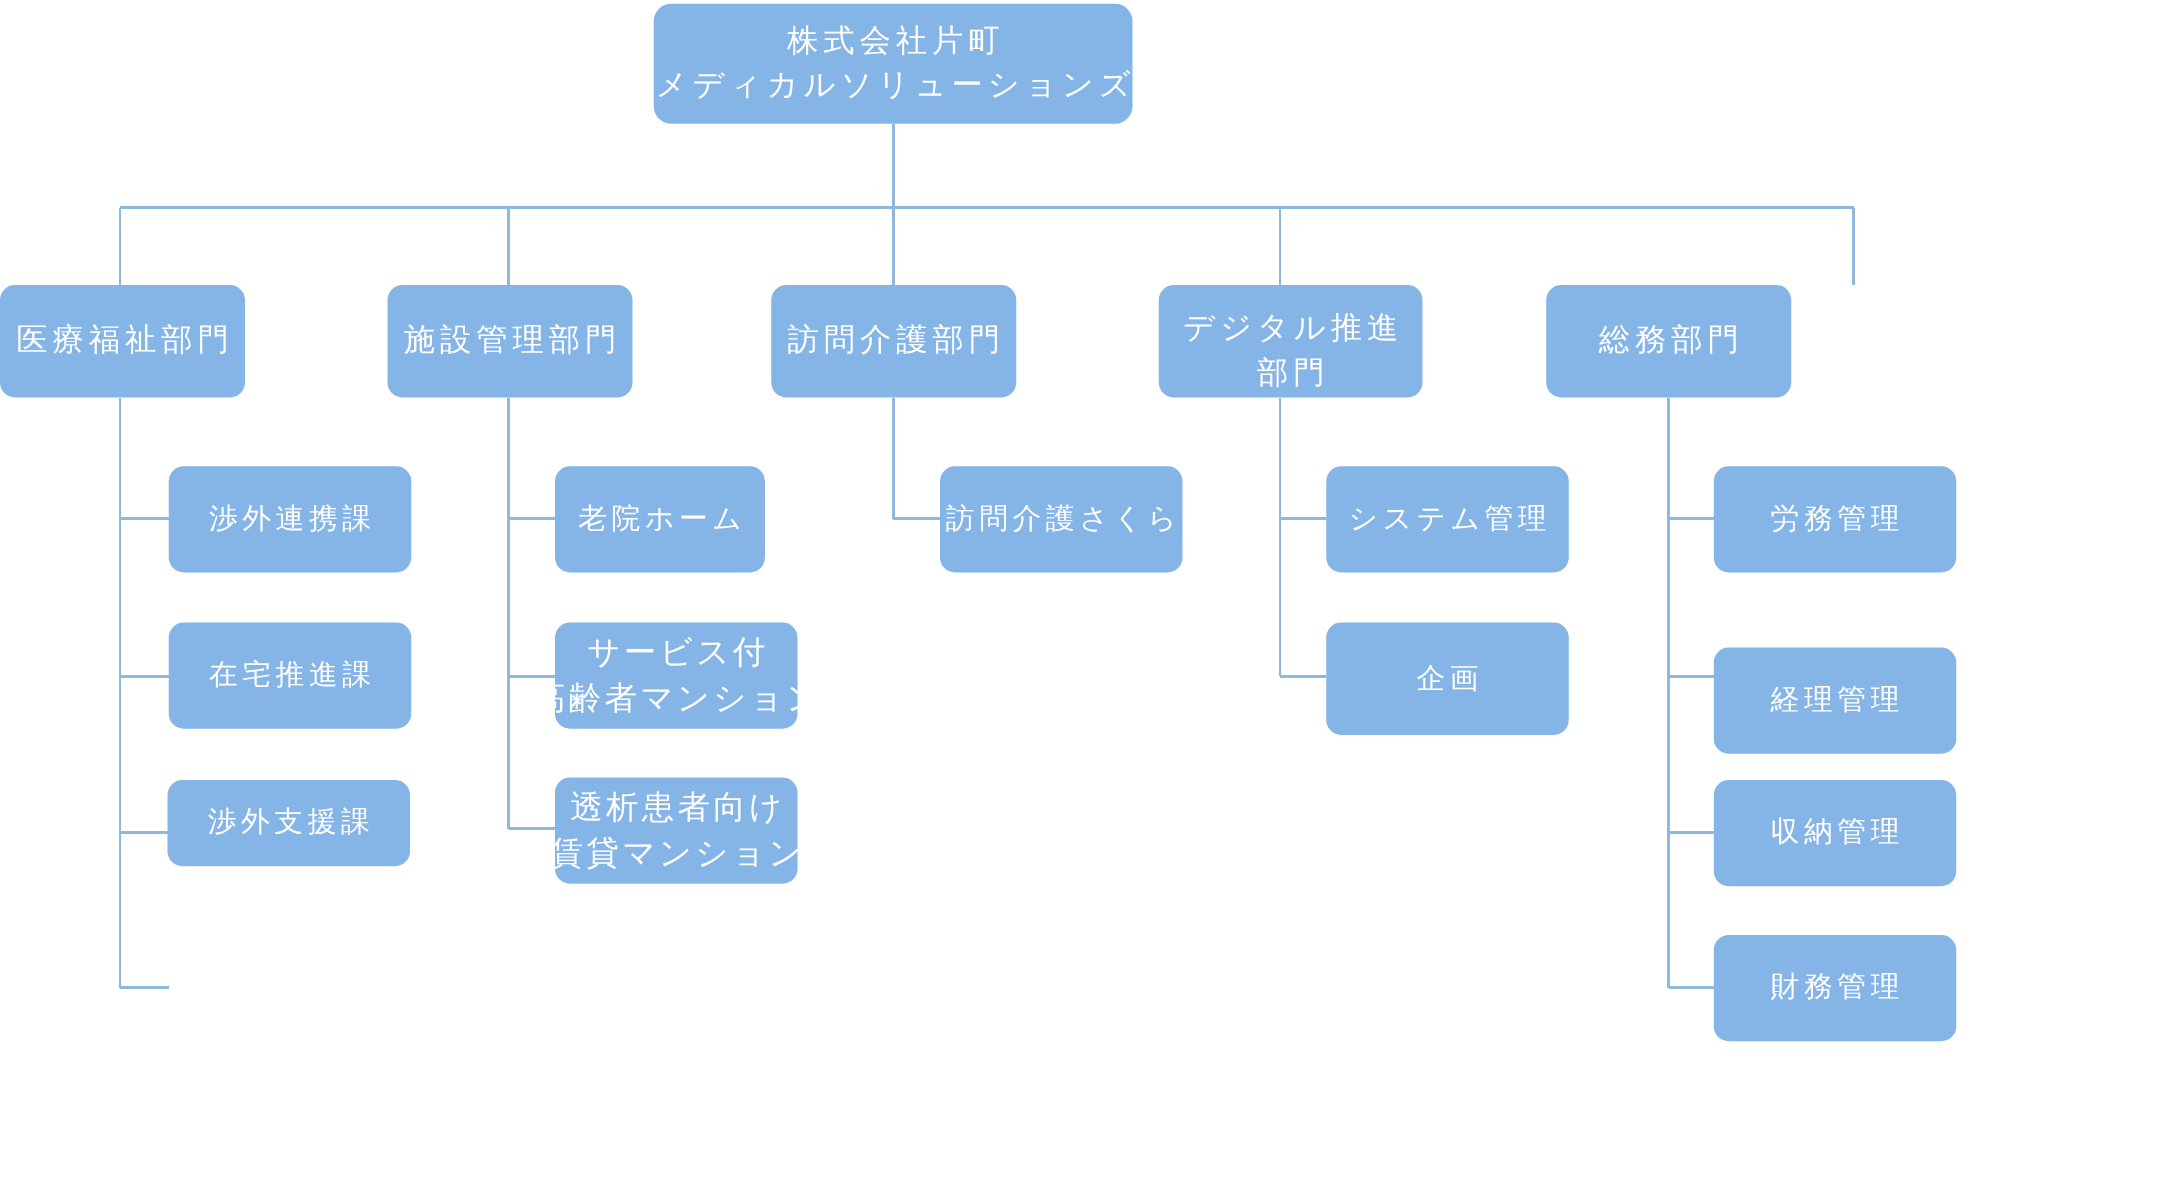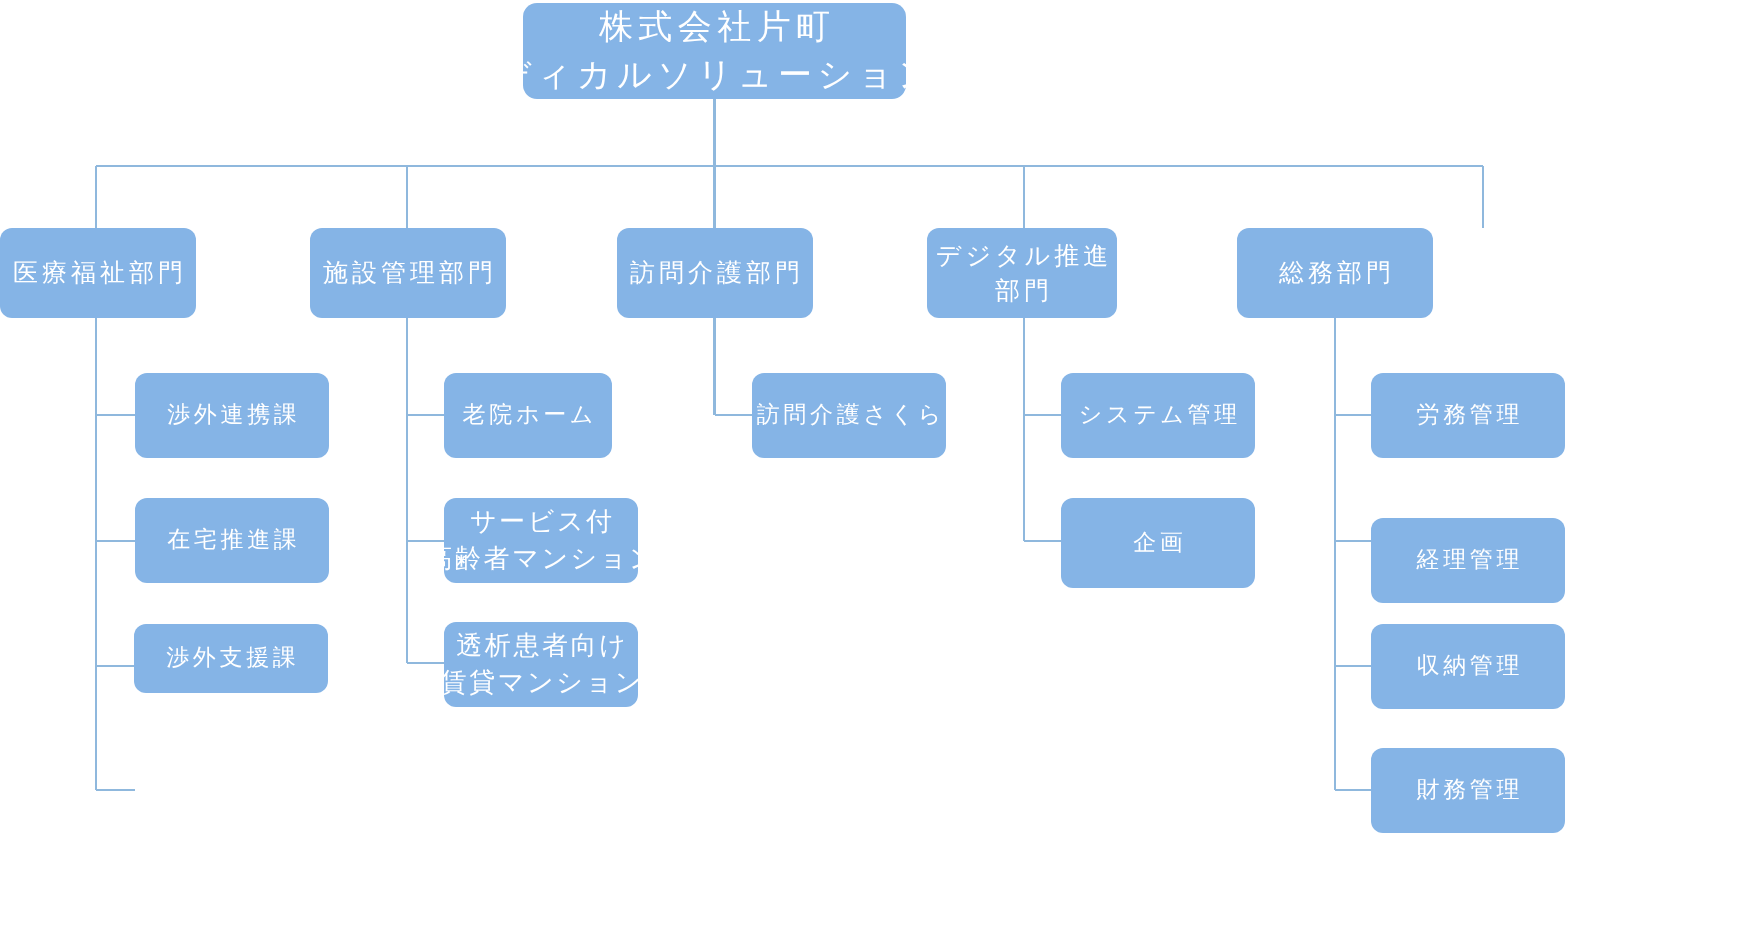--- a/index.html
+++ b/index.html
@@ -33,21 +33,21 @@
     align-items: center;
     justify-content: center;
     text-align: center;
     line-height: 1.42;
     letter-spacing: 0.16em;
     text-indent: 0.16em;
     padding: 2px 6px;
     -webkit-font-smoothing: antialiased;
   }
   .node .line { display: block; white-space: nowrap; }
-  .node.root { font-size: 34px; border-radius: 14px; }
+  .node.root { font-size: 25px; border-radius: 14px; }
   .node.dept { font-size: 25px; }
   .node.leaf { font-size: 23px; }
   .node.leaf.two-line { font-size: 26px; letter-spacing: 0.10em; text-indent: 0.10em; }
 </style>
 </head>
 <body>
 
 <div id="chart-root">
 
   <svg id="connector-layer" width="1739" height="942" viewBox="0 0 1739 942" fill="none">
@@ -107,21 +107,21 @@
       <span class="line">施設管理部門</span>
     </span>
   </div>
 
   <div class="node dept" style="left:617px; top:228px; width:196px; height:90px;">
     <span>
       <span class="line">訪問介護部門</span>
     </span>
   </div>
 
-  <div class="node dept" style="left:927px; top:228px; width:190px; height:90px;">
+  <div class="node dept" style="left:927px; top:228px; width:211px; height:90px;align-items:flex-end;">
     <span>
       <span class="line">デジタル推進</span>
       <span class="line">部門</span>
     </span>
   </div>
 
   <div class="node dept" style="left:1237px; top:228px; width:196px; height:90px;">
     <span>
       <span class="line">総務部門</span>
     </span>

